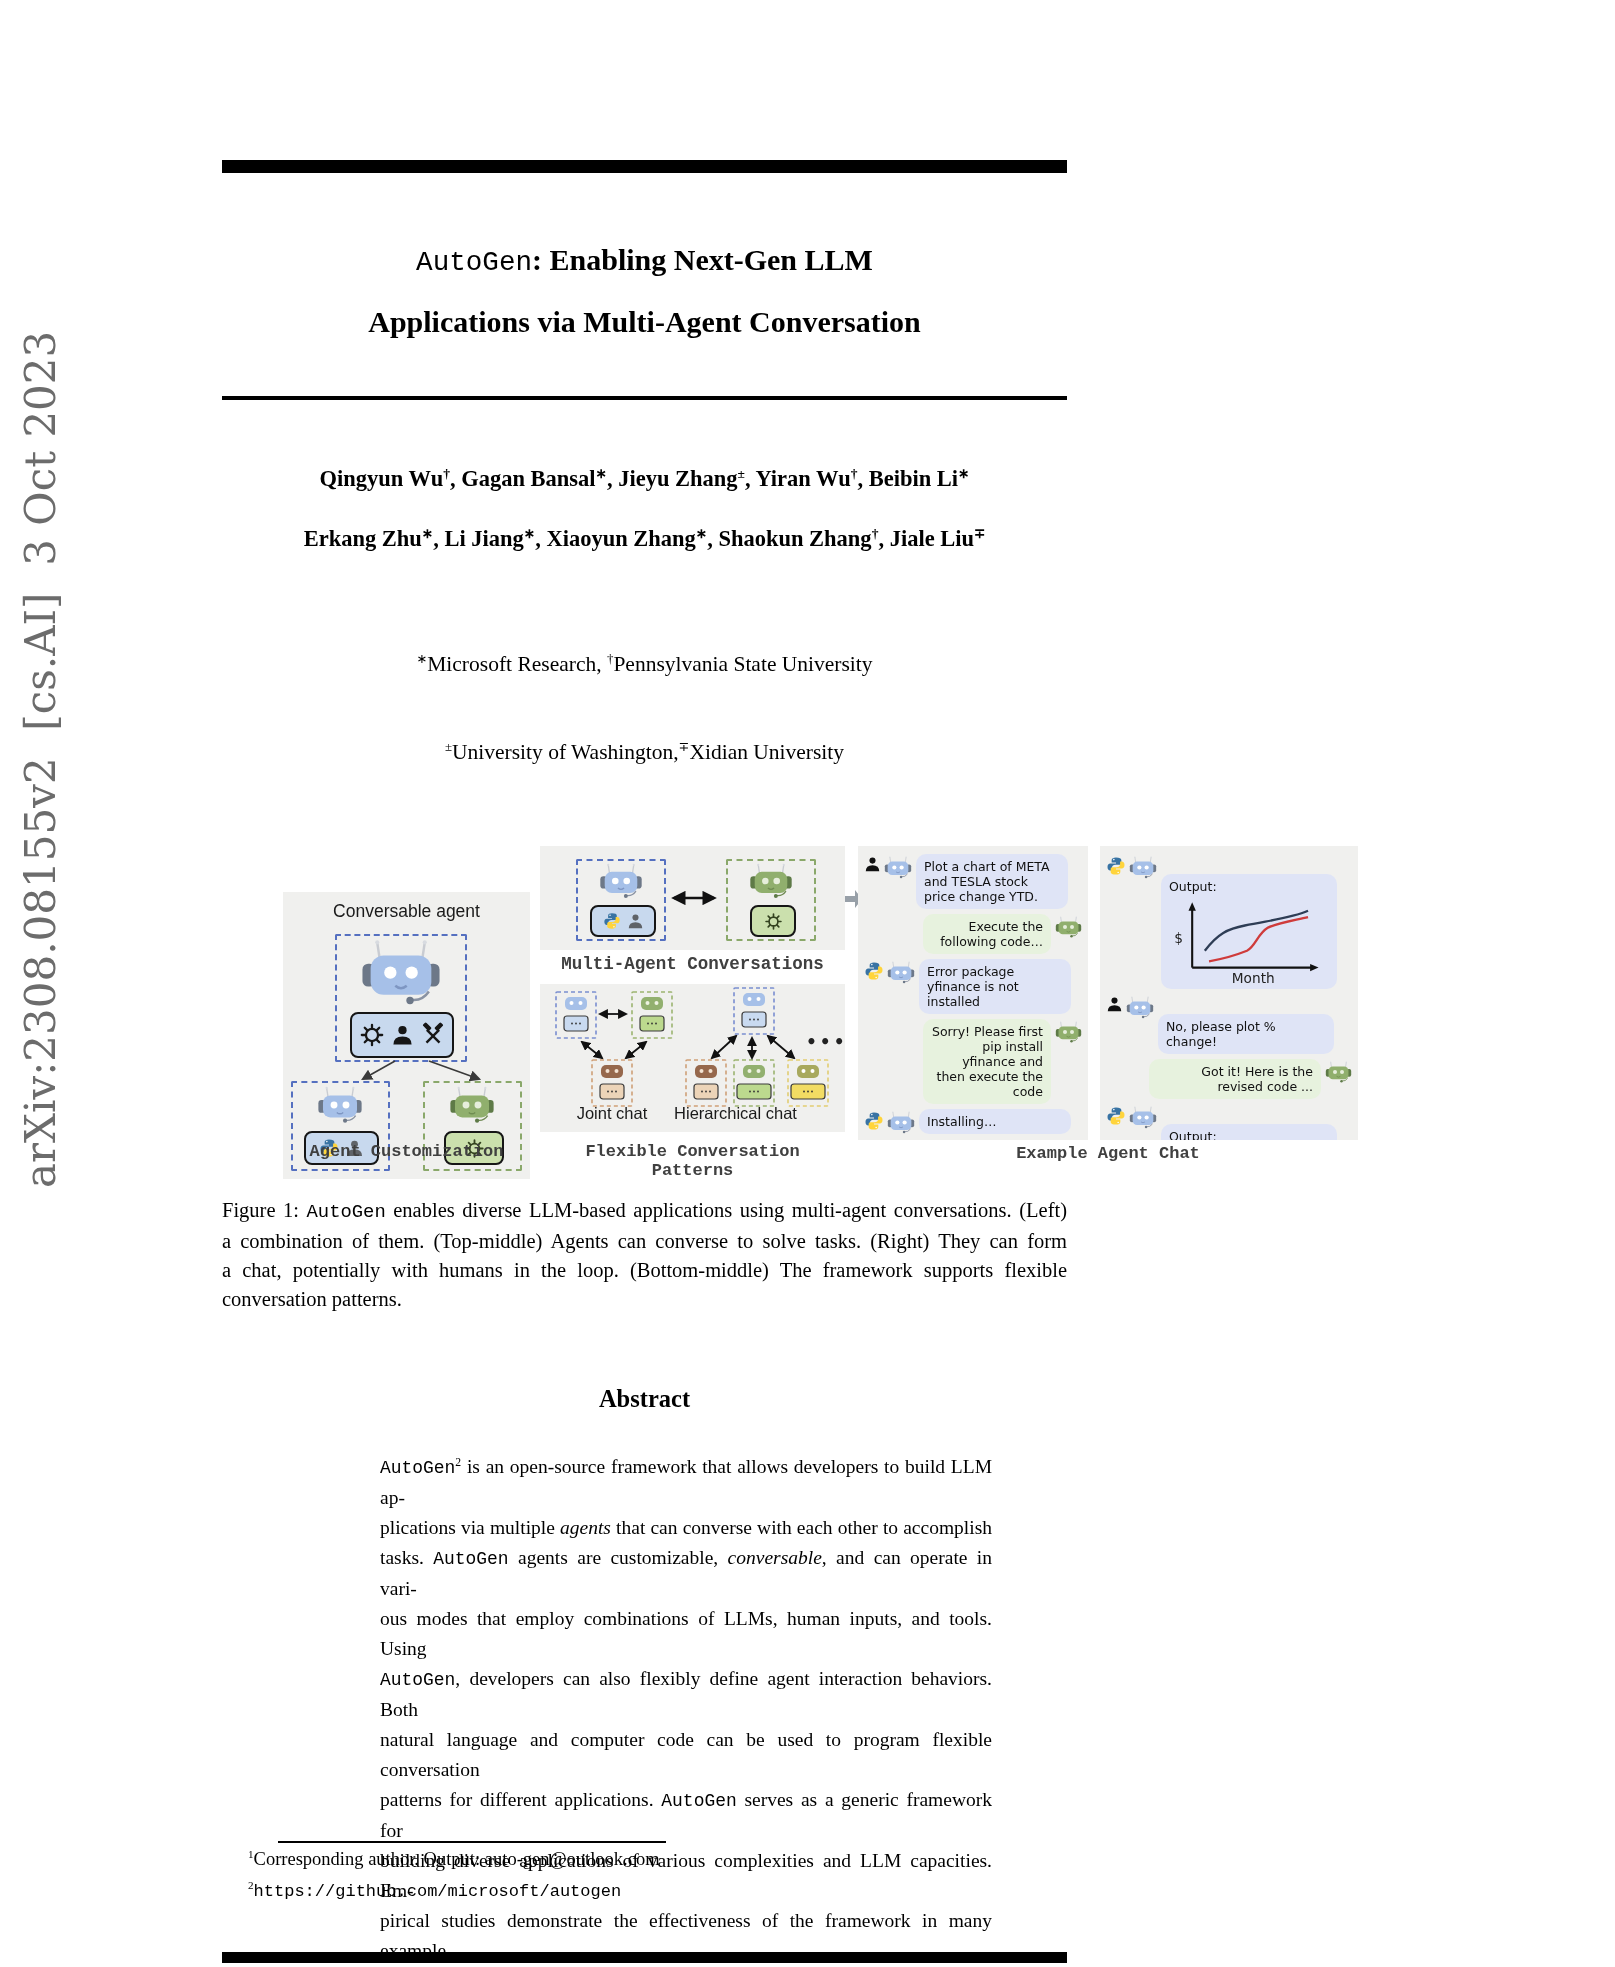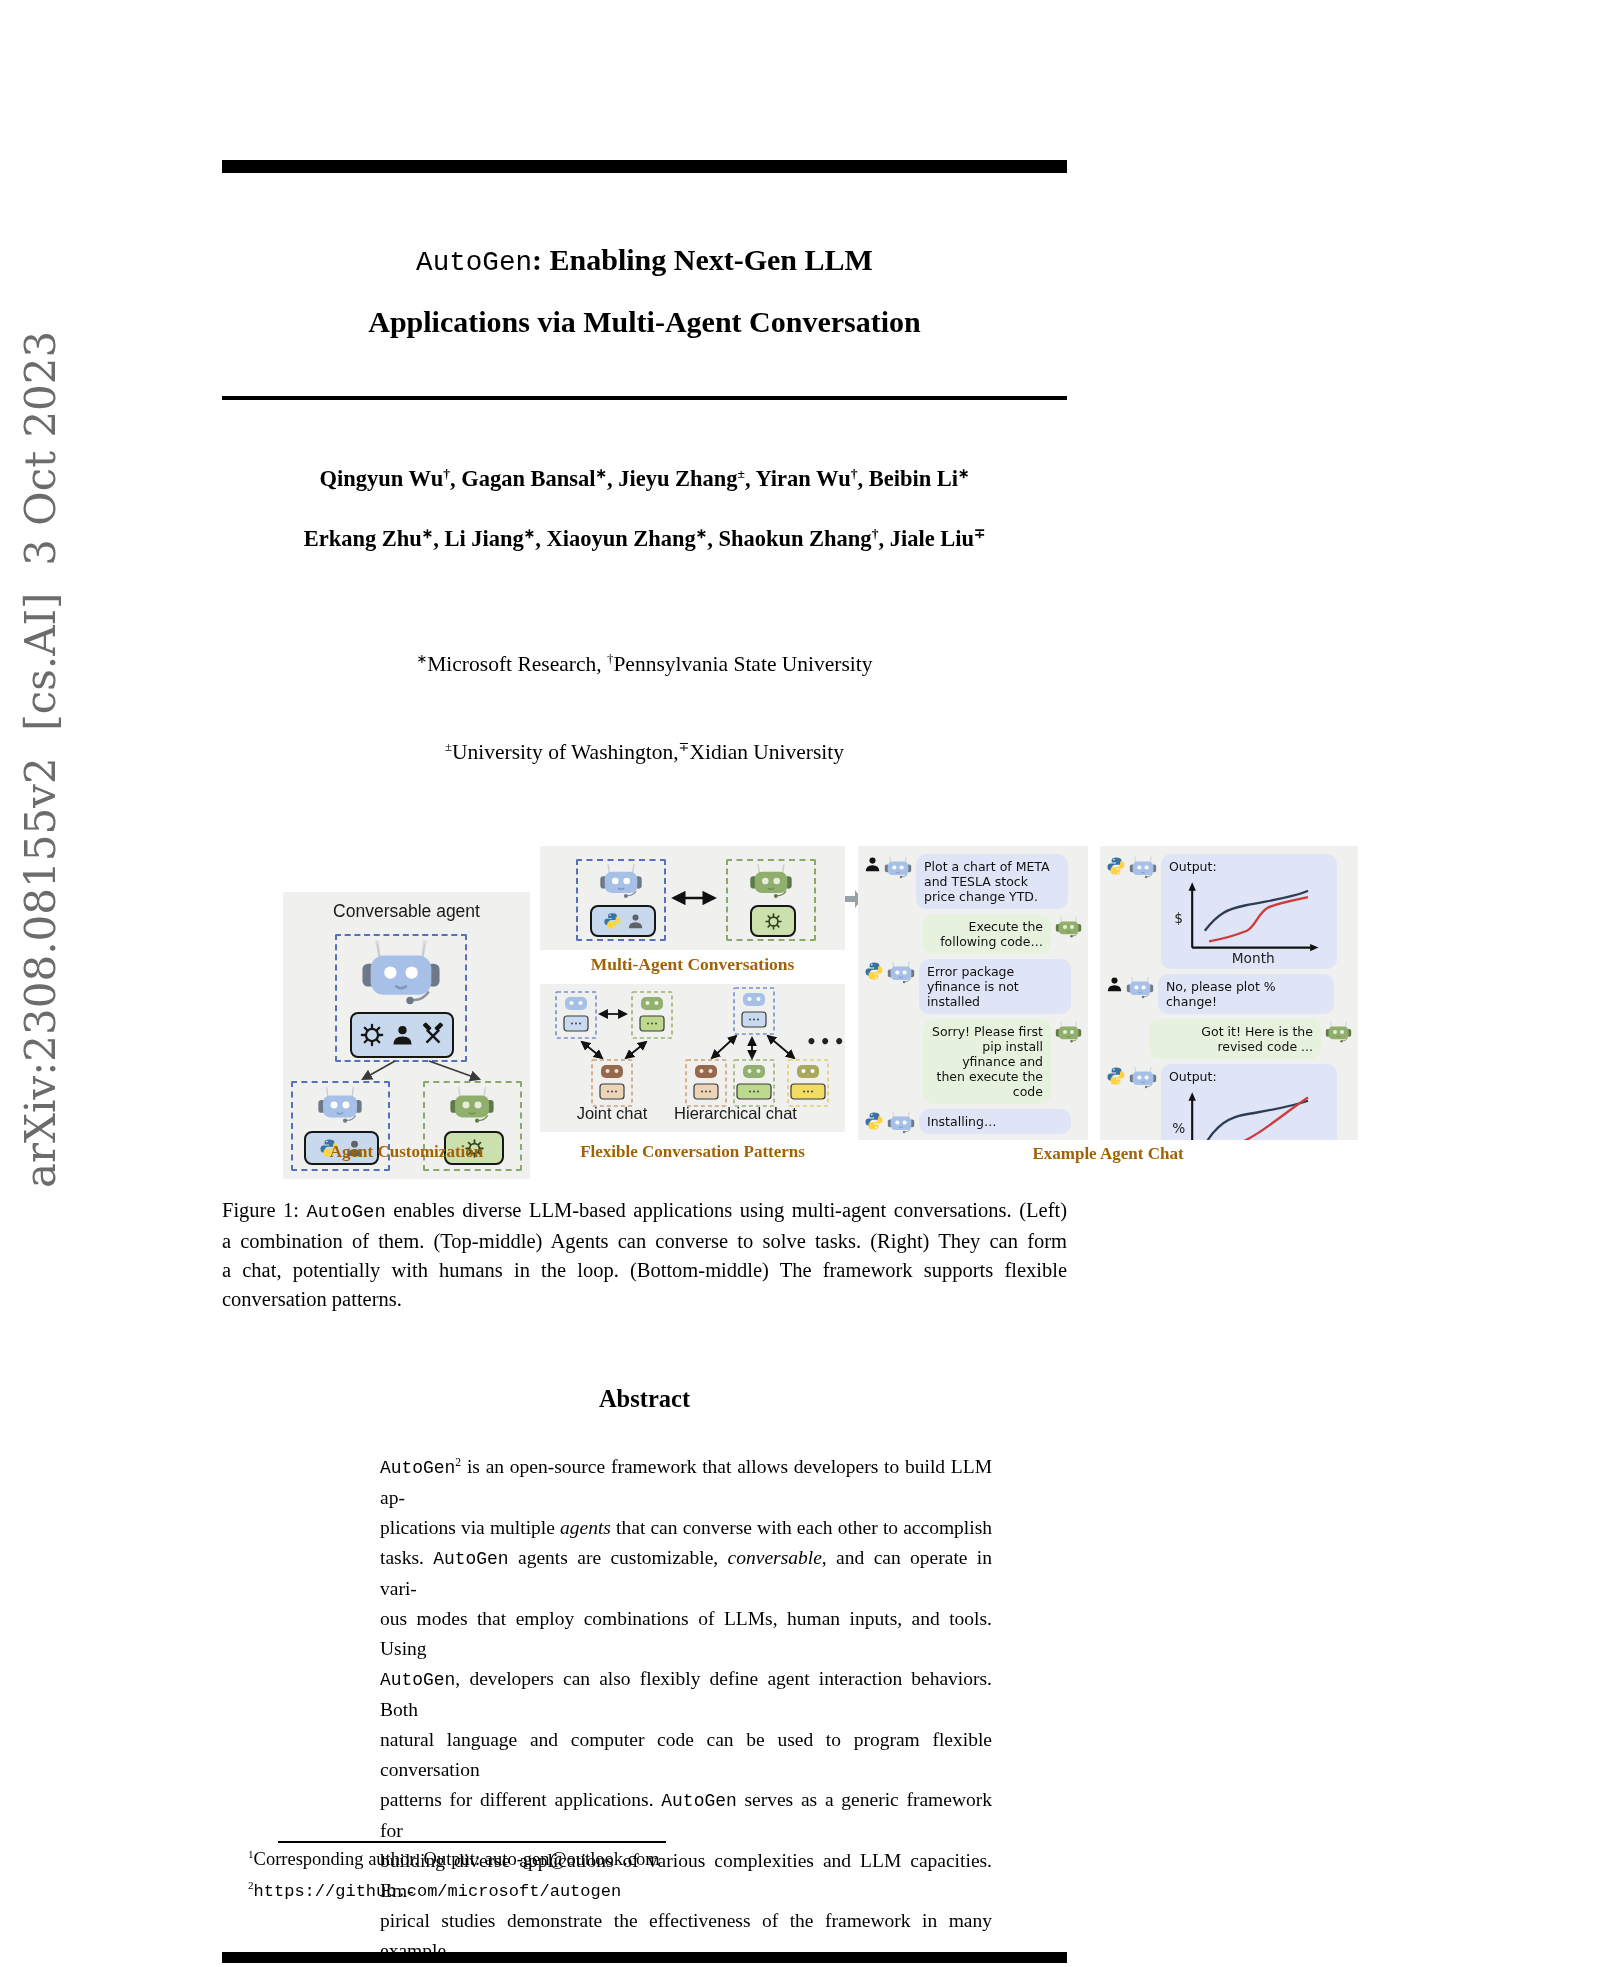--- a/index.html
+++ b/index.html
@@ -18,22 +18,22 @@
          font-family:"DejaVu Serif",serif;font-size:42px;color:#6c6c6c;white-space:pre;}
   
   .title{left:222px;top:230px;width:845px;text-align:center;font-weight:bold;
          font-size:30px;line-height:59px;}
   .title .mn{font-weight:normal;}
   
   .authors{width:845px;left:222px;text-align:center;font-weight:bold;font-size:22.5px;}
   .affil{width:845px;left:222px;text-align:center;font-size:21.5px;}
   
   .panel{background:#f0f0ee;}
-  .fig-label{font-family:Liberation Serif, serif;font-weight:bold;font-size:17px;
-             text-align:center;color:#a16207;}
+  .fig-label{font-family:Liberation Mono, monospace;font-weight:bold;font-size:17px;
+             text-align:center;color:#404040;}
   .fig-sublabel{font-family:"Liberation Sans",sans-serif;font-size:16.5px;text-align:center;color:#1a1a1a;}
   .dashed{position:absolute;border:2px dashed #5570c0;border-radius:2px;}
   .dashed.green{border-color:#8aa86a;}
   .toolbox{position:absolute;background:#c8d9ee;border:2px solid #161616;border-radius:8px;
            display:flex;align-items:center;justify-content:center;gap:6px;}
   .toolbox.green{background:#cbe0ad;}
   .icn{display:inline-flex;align-items:center;justify-content:center;}
   .icn svg{width:100%;height:100%;}
   .c-dark{color:#161616;}
   .c-gray{color:#5f6368;}
@@ -63,21 +63,21 @@
   .msg{display:flex;gap:4px;align-items:flex-start;}
   .msg.right{justify-content:flex-end;}
   .msg-icons{display:flex;gap:3px;align-items:flex-start;padding-top:2px;}
   .msg-icons span{display:inline-flex;}
   .msg-icons svg{width:100%;}
   .ci-person{width:17px;} .ci-python{width:20px;} .ci-bot-blue{width:28px;} .ci-bot-green{width:27px;}
   .bubble{background:#dfe4f6;border-radius:10px;padding:5px 8px;box-sizing:border-box;}
   .msg.right .bubble{background:#e7f2de;text-align:right;}
   .chat-a .msg.left .bubble{width:152px;}
   .chat-a .msg.right .bubble{width:128px;}
-  .chat-b .msg.left .bubble{width:176px;}
+  .chat-b .msg.left .bubble{width:176px;margin-top:20px;}
   .chat-b .msg.right .bubble{width:172px;}
   .minichart{display:block;margin-top:2px;width:158px;}
   .minichart .ax{stroke:#111;stroke-width:2;} .minichart .axh{fill:#111;}
   .minichart .lab{font-family:"DejaVu Sans",sans-serif;font-size:13px;fill:#222;}
   .minichart .ln{fill:none;stroke-width:2.2;}
   .minichart .navy{stroke:#2e3d55;} .minichart .red{stroke:#cf3b3b;}
   
   .caption{left:222px;top:1196px;width:845px;font-size:20.5px;line-height:29px;}
   .cap-line{text-align:justify;text-align-last:justify;}
   .cap-line.last{text-align-last:left;}

